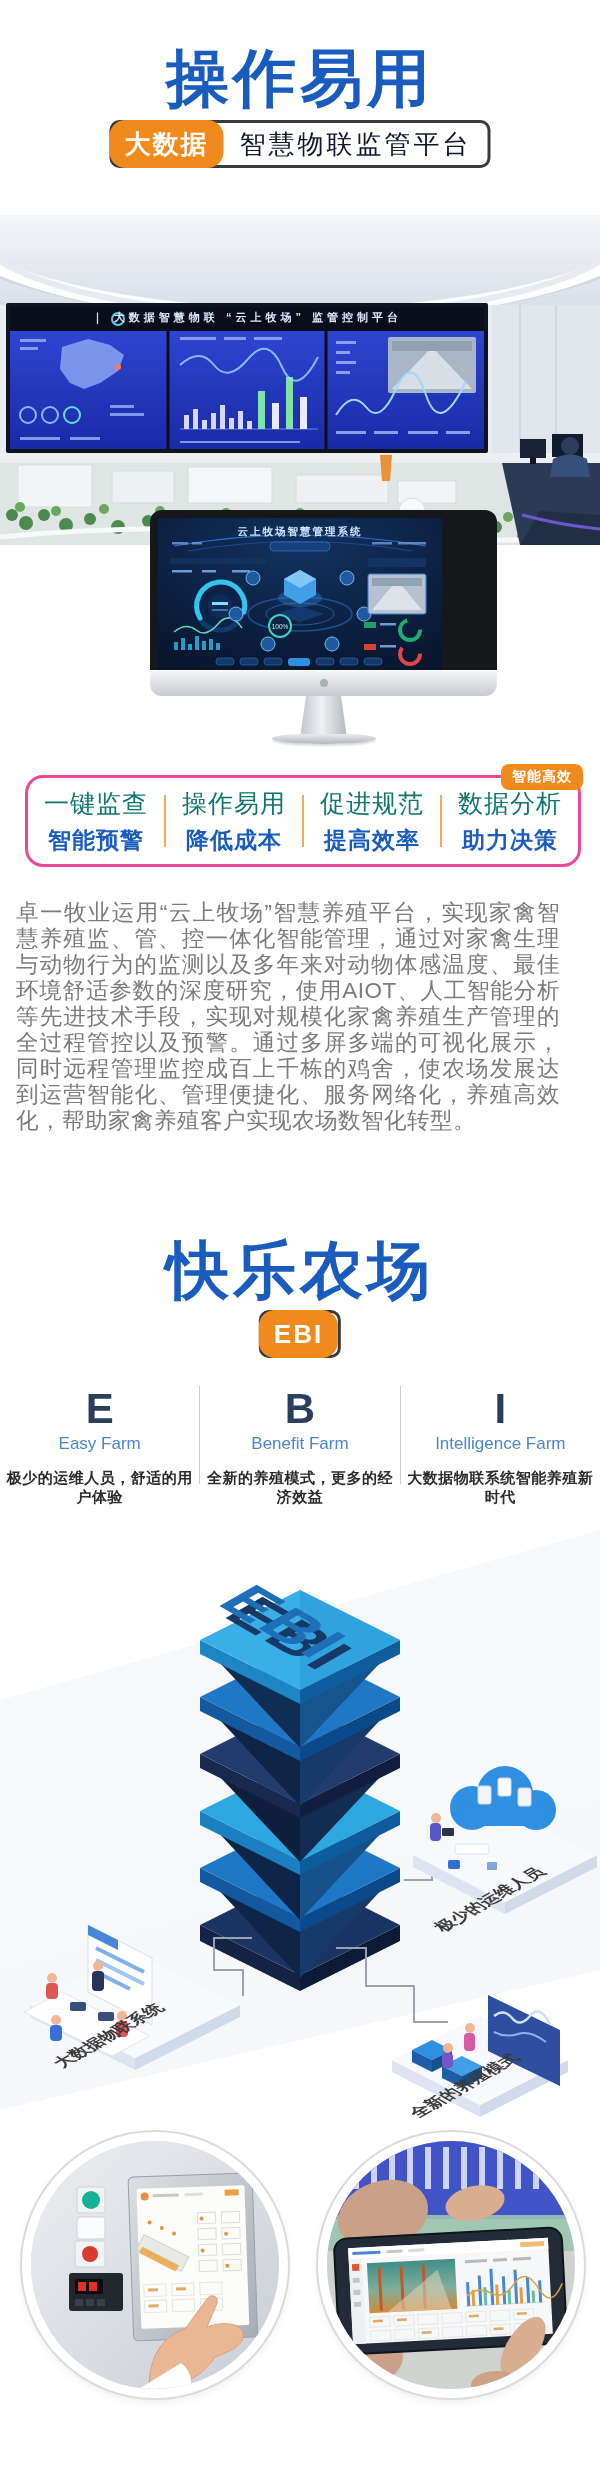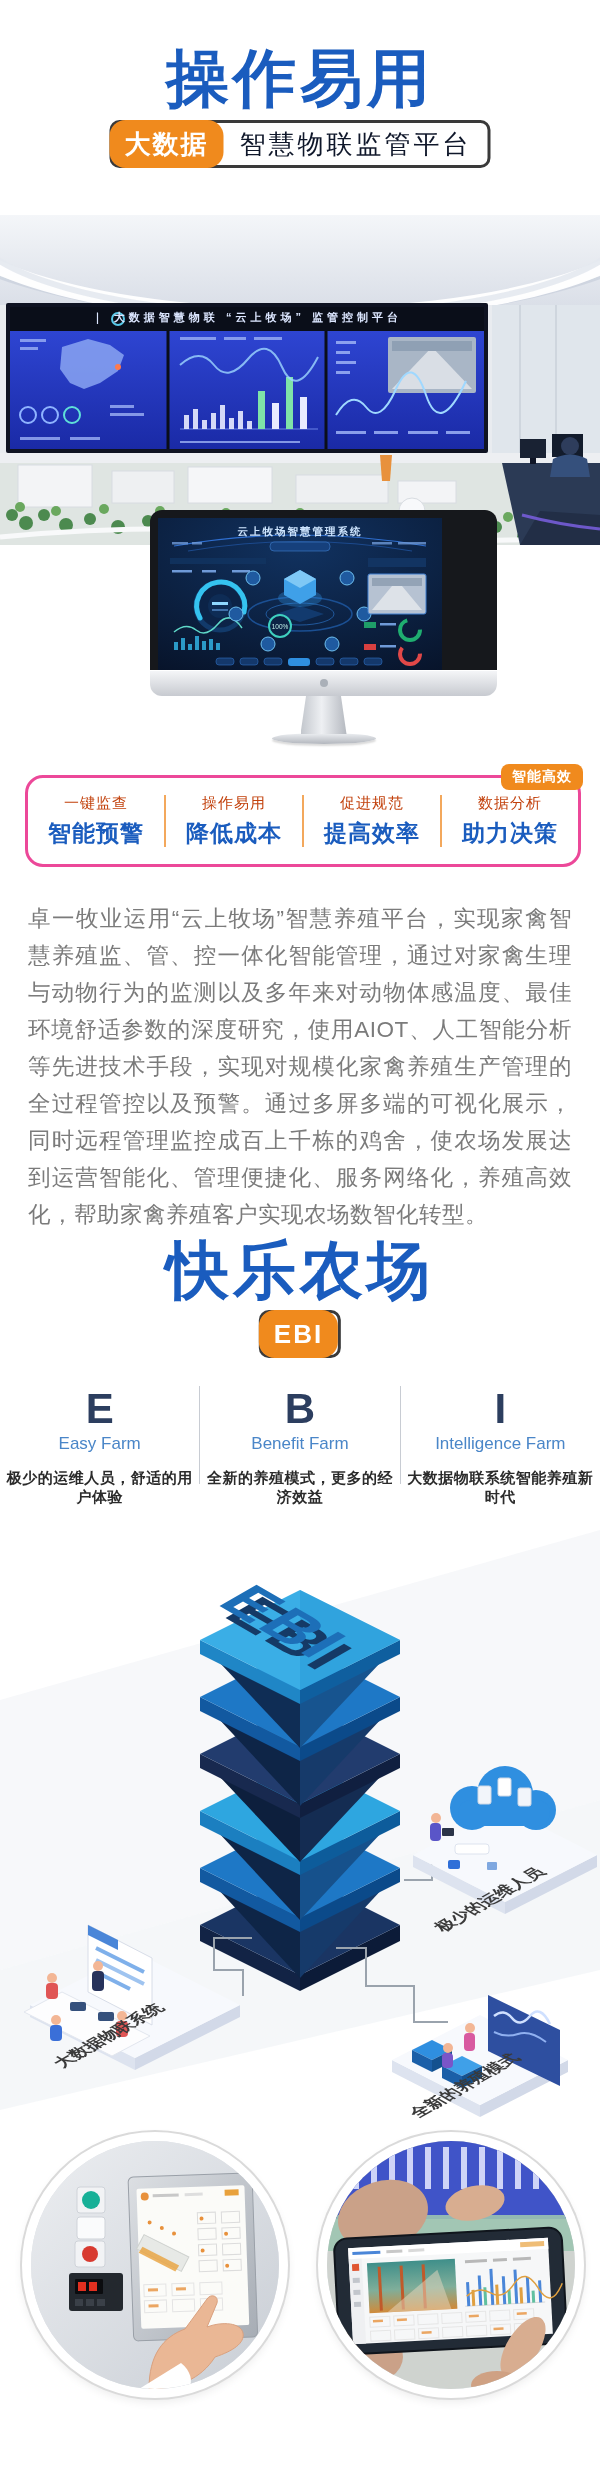--- a/index.html
+++ b/index.html
@@ -28,27 +28,27 @@
     position:relative;box-shadow:inset 0 1px 0 #fff;}
   .chin .dot{position:absolute;left:50%;top:9px;width:8px;height:8px;margin-left:-4px;border-radius:50%;background:#aab0b8;}
   .neck{width:46px;height:38px;margin:0 auto;background:linear-gradient(90deg,#c3c7cd,#eef0f3 45%,#b4b8bf);
     clip-path:polygon(12% 0,88% 0,100% 100%,0 100%);}
   .mbase{width:104px;height:11px;margin:-1px auto 0;border-radius:50%;
     background:linear-gradient(#eef0f3,#b2b6bd);box-shadow:0 2px 2px rgba(0,0,0,.15);}
   
   .features{position:absolute;left:25px;top:775px;width:550px;height:86px;border:3px solid #ec4899;
     border-radius:18px;background:#fff;display:flex;align-items:center;}
   .feat{flex:1;text-align:center;}
-  .feat-top{font-size:15px;color:#c2410c;letter-spacing:1px;}
+  .feat-top{font-size:25px;color:#0f766e;letter-spacing:1px;}
   .feat-bottom{font-size:23px;font-weight:bold;color:#1a5cbe;margin-top:5px;letter-spacing:1px;}
   .fdiv{width:2px;height:52px;background:#f3a85c;}
   .corner-badge{position:absolute;top:-14px;right:-5px;background:#f08a1d;color:#fff;
     font-size:14px;font-weight:bold;padding:4px 11px;border-radius:8px;letter-spacing:1px;}
   
-  .para{position:absolute;left:28px;top:900px;width:544px;font-size:22.5px;line-height:37px;
+  .para{position:absolute;left:16px;top:900px;width:544px;font-size:22.5px;line-height:26px;
     color:#7b7b7b;text-align:justify;letter-spacing:.5px;}
   
   .ebi-cols{position:absolute;left:0;top:1386px;width:600px;display:flex;}
   .ecol{flex:1;text-align:center;height:96px;padding-top:2px;}
   .ecol + .ecol{border-left:1.5px solid #c8ccd3;}
   .eletter{font-size:42px;font-weight:600;color:#2c3e5f;line-height:1;}
   .esub{font-size:17px;color:#4a86c8;margin-top:4px;}
   .edesc{font-size:15px;font-weight:bold;color:#2b2b2b;margin-top:15px;letter-spacing:.5px;}
   
   .iso{position:absolute;left:0;top:1500px;width:600px;height:640px;}

